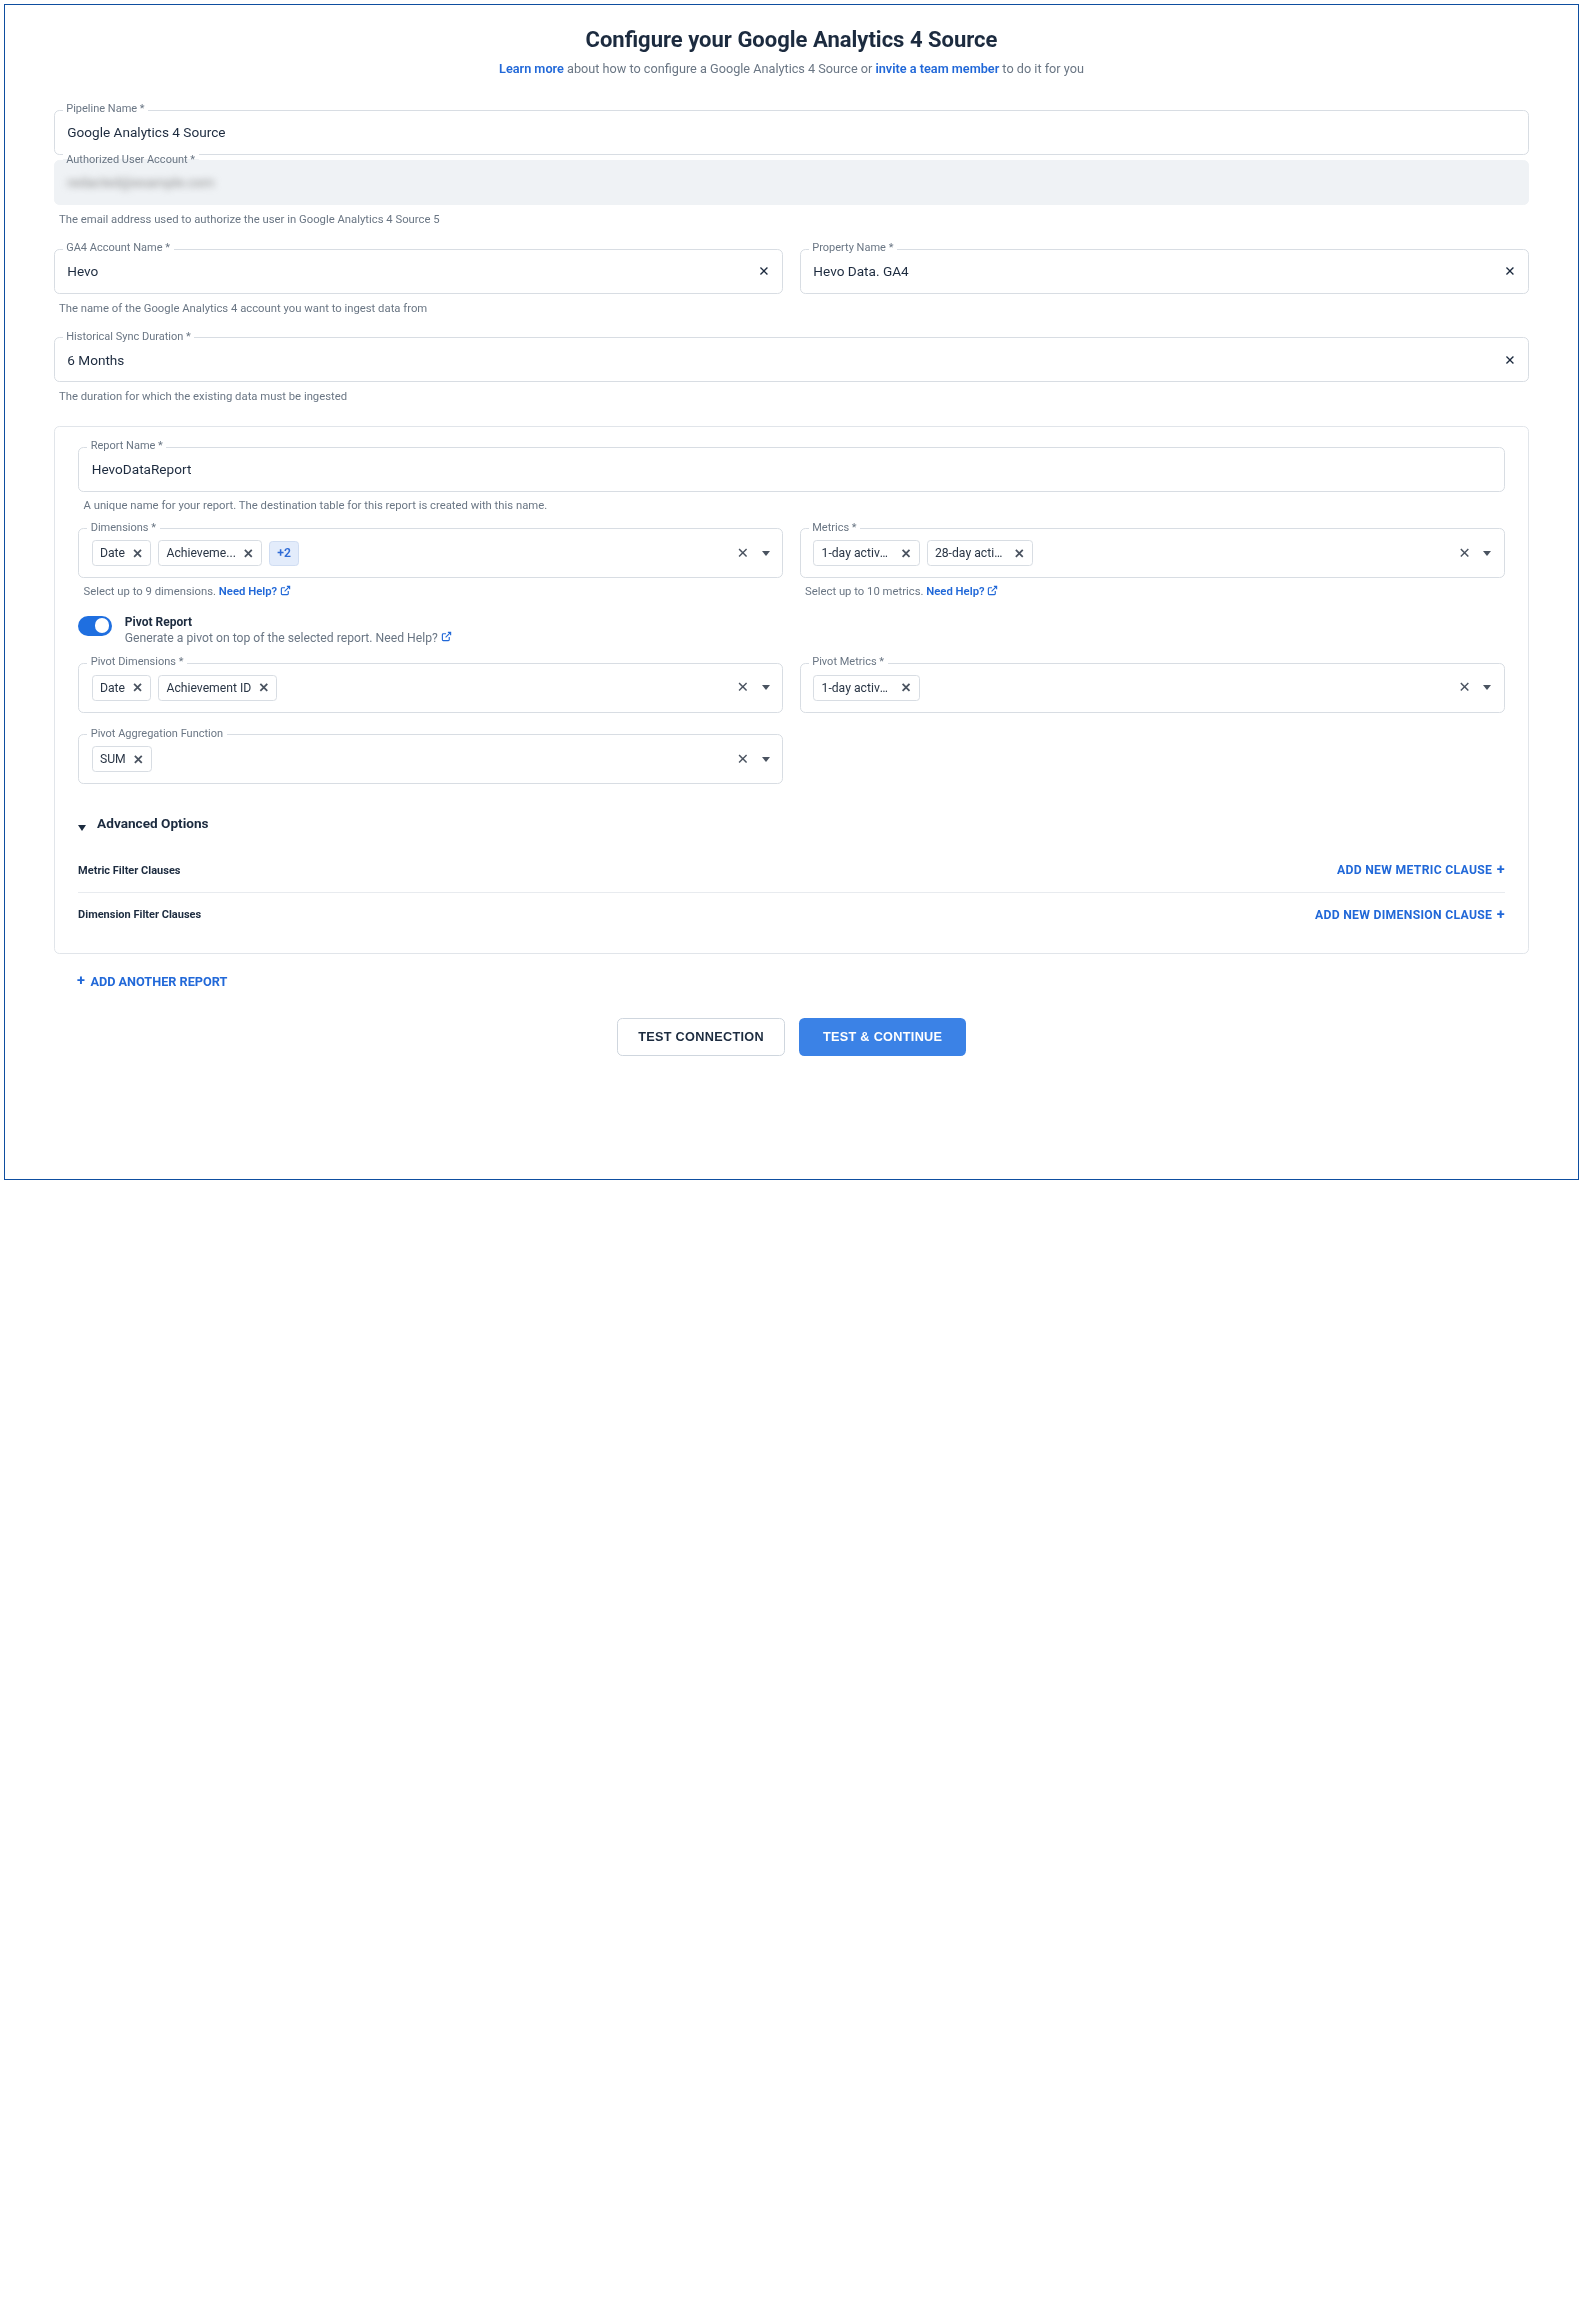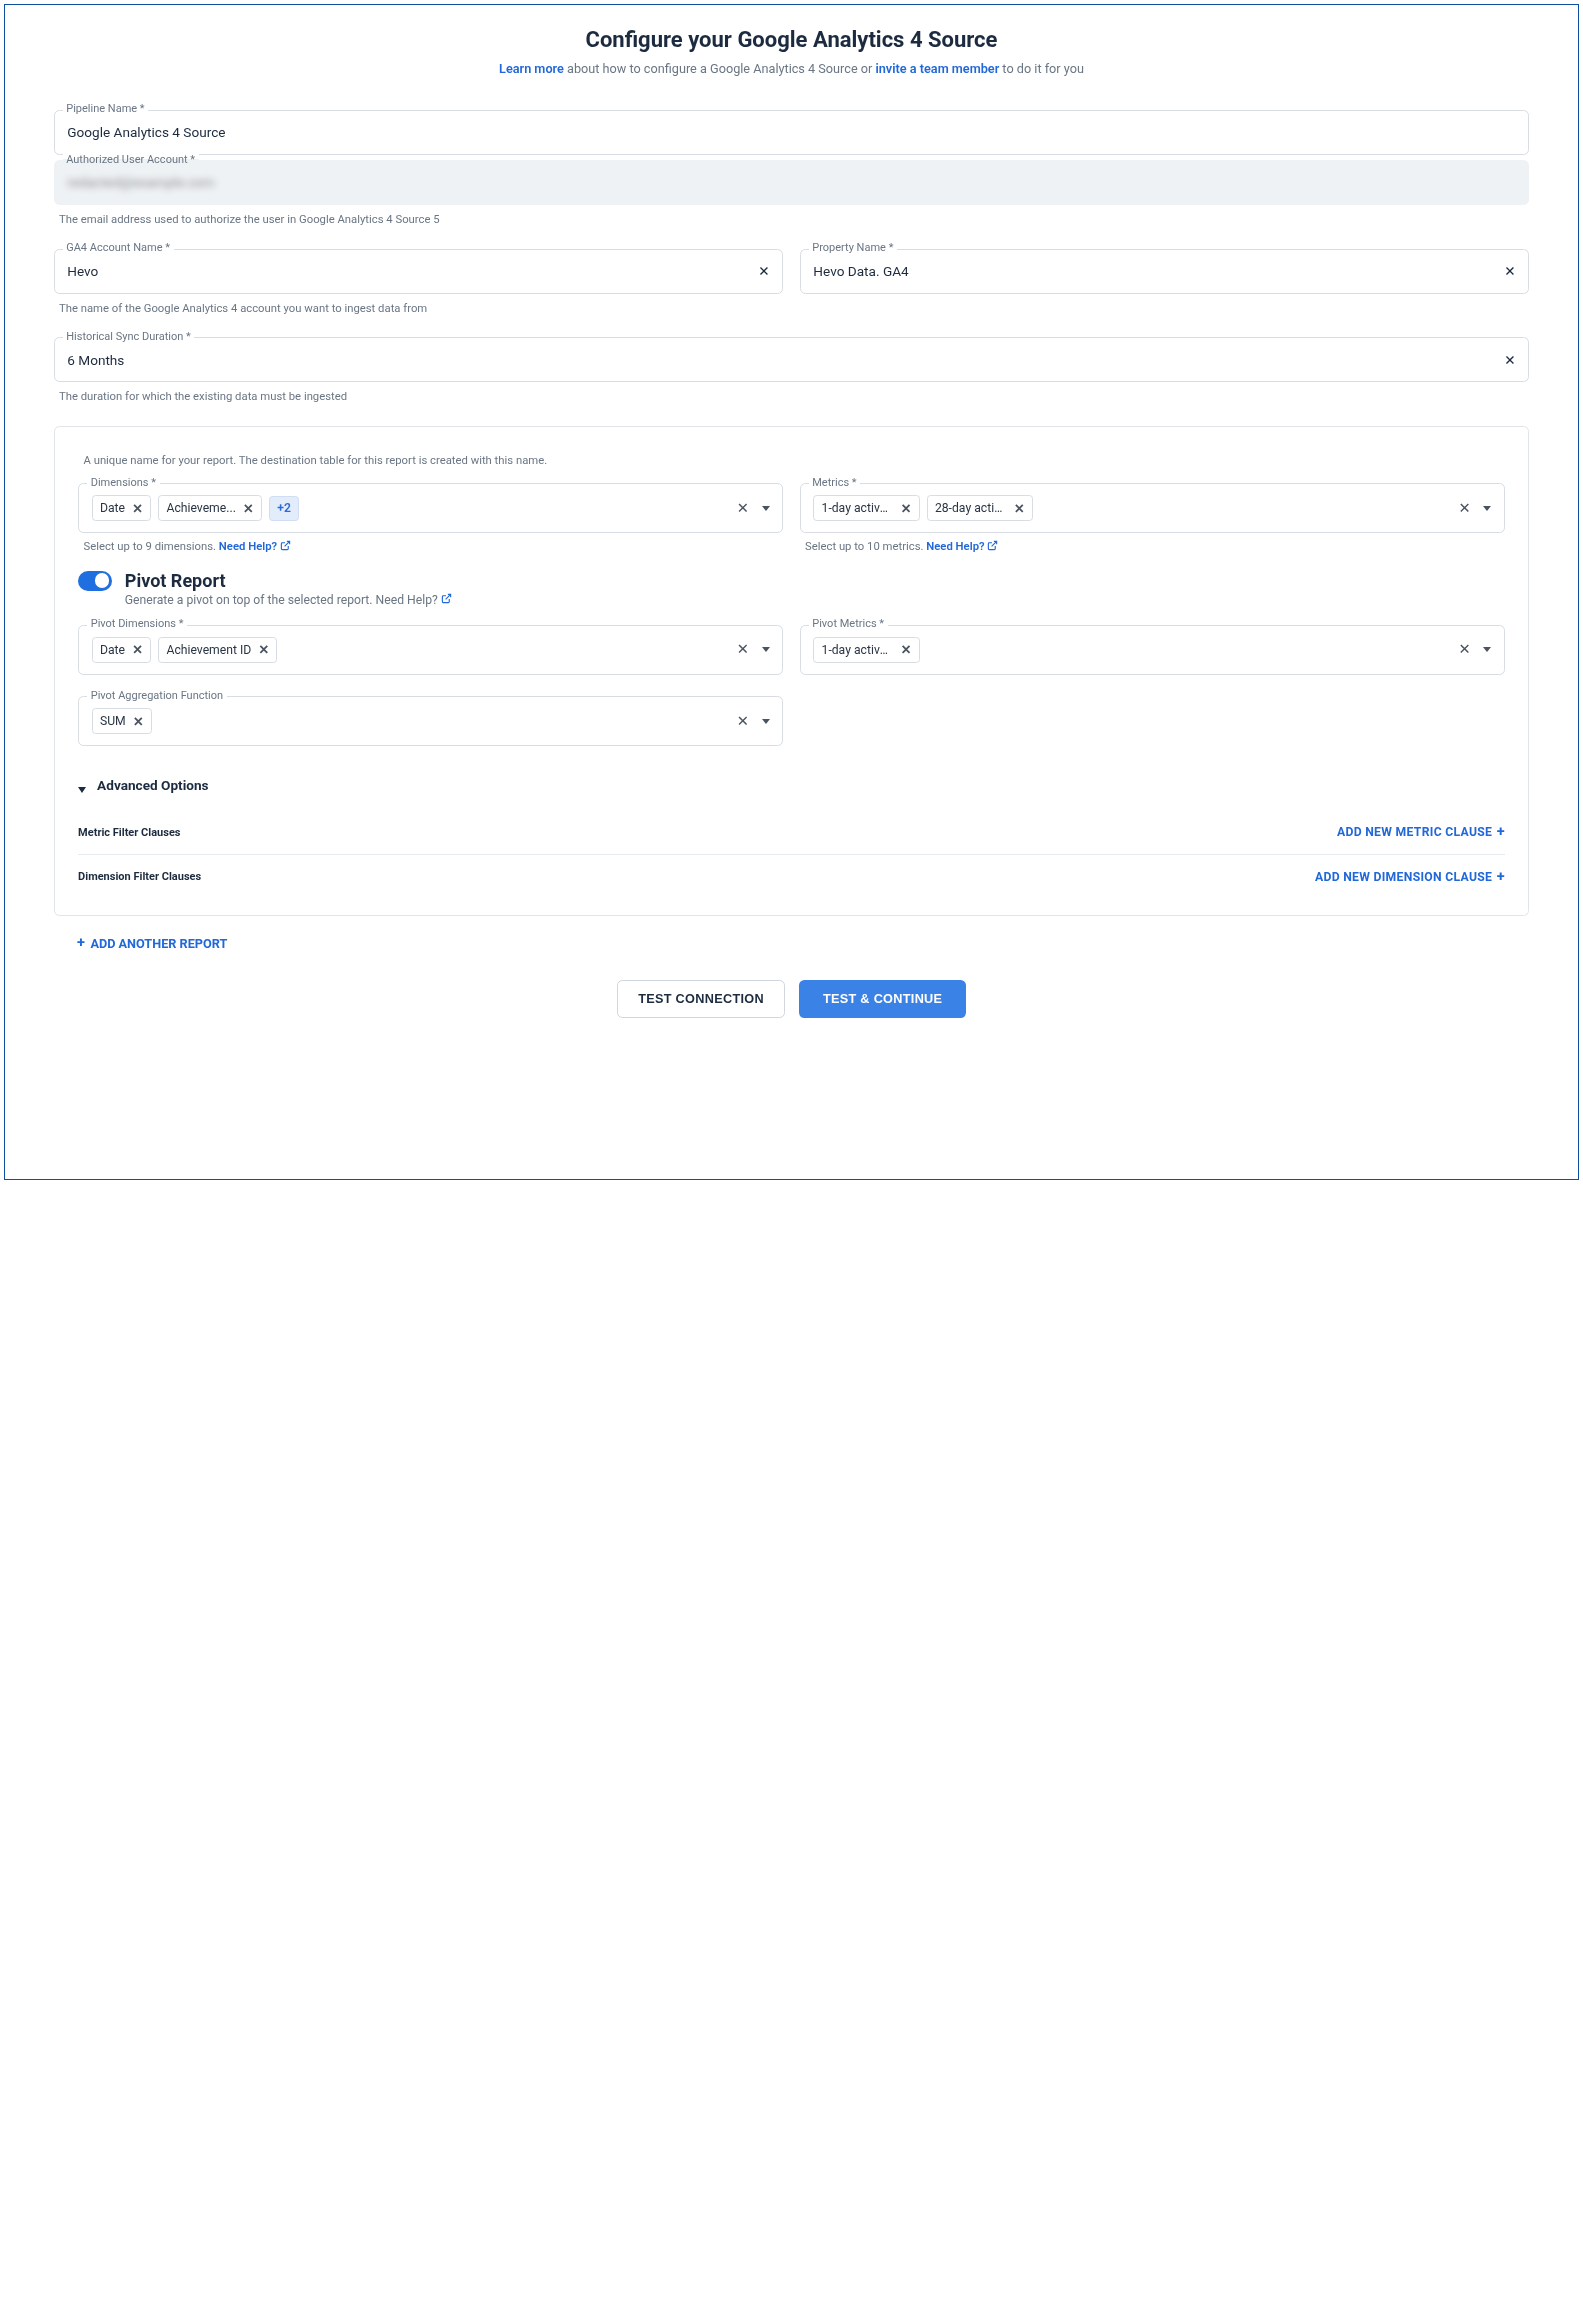--- a/index.html
+++ b/index.html
@@ -96,21 +96,21 @@
 .box-controls { display:flex; align-items:center; gap:12.7px; color:#4a5360; font-size:14.5px; margin-left:auto;}
 .ctrl { cursor:pointer; }
 .helper2 { font-size:11.3px; color:#6a7684; margin:7.2px 0 16.3px 5.4px;}
 .helper2 .hl { color:#2168d8; font-weight:600; cursor:pointer;}
 .ext-icon { display:inline-block; width:11px;height:11px; vertical-align:-0.9px; margin-left:2.7px;}
 .toggle-row { display:flex; gap:12.7px; align-items:flex-start; margin-bottom:18px;}
 .toggle {
   width:34px;height:20px;border-radius:10px;background:#1f6fe0;position:relative;cursor:pointer;flex-shrink:0;margin-top:0.9px;
 }
 .toggle::after{content:"";position:absolute;right:2.7px;top:2.7px;width:14.5px;height:14.5px;background:#fff;border-radius:50%;}
-.pivot-title { font-size:18px;font-weight:700;color:#1c2b3f;margin-bottom:1.8px;}
+.pivot-title { font-size:12px;font-weight:700;color:#1c2b3f;margin-bottom:1.8px;}
 .pivot-desc { font-size:12.2px;color:#6a7684;}
 .adv-head { display:flex; align-items:flex-end; gap:11px; font-size:13.6px; font-weight:700; color:#1c2b3f; margin:25px 0 18px 0; cursor:pointer;}
 .tri { width:0;height:0;border-left:4.5px solid transparent;border-right:4.5px solid transparent;border-top:6.3px solid #1c2b3f;}
 .clause-row{display:flex;justify-content:space-between;align-items:center;padding:14.5px 0;border-bottom:0.9px solid #e8ebef;}
 .clause-row:last-of-type{border-bottom:none;}
 .clause-label{font-size:11px;font-weight:700;color:#1c2b3f;}
 .clause-action{font-size:12.2px;font-weight:700;color:#2168d8;letter-spacing:0.3px;cursor:pointer;display:flex;gap:4.5px;}
 .add-report{font-size:12.7px;font-weight:700;color:#2168d8;cursor:pointer;display:inline-flex;align-items:center;gap:5.4px;margin:20px 0 0 23.5px;}
 .actions{display:flex;justify-content:center;gap:14.5px;margin-top:29px;}
 .btn-secondary{border:0.9px solid #cfd6de;background:#fff;color:#1c2b3f;font-weight:700;font-size:12.7px;padding:11px 20px;border-radius:5.4px;cursor:pointer;letter-spacing:0.3px;}
@@ -177,20 +177,26 @@
       <span>6 Months</span>
       <span class="ctrl">✕</span>
     </div>
   </div>
   <div class="helper">The duration for which the existing data must be ingested</div>
 
   
 
   <div class="report-card">
 
+    <div class="field-wrap">
+      <span class="field-label">Report Name *</span>
+      <div class="field-box">
+          <span>HevoDataReport</span>
+        </div>
+    </div>
     <div class="helper2">A unique name for your report. The destination table for this report is created with this name.</div>
 
     <div class="row2">
       <div>
         <div class="field-wrap">
           <span class="field-label">Dimensions *</span>
           <div class="field-box">
             <div class="chips-row">
               <span class="chip">
                   <span class="txt">Date</span>

